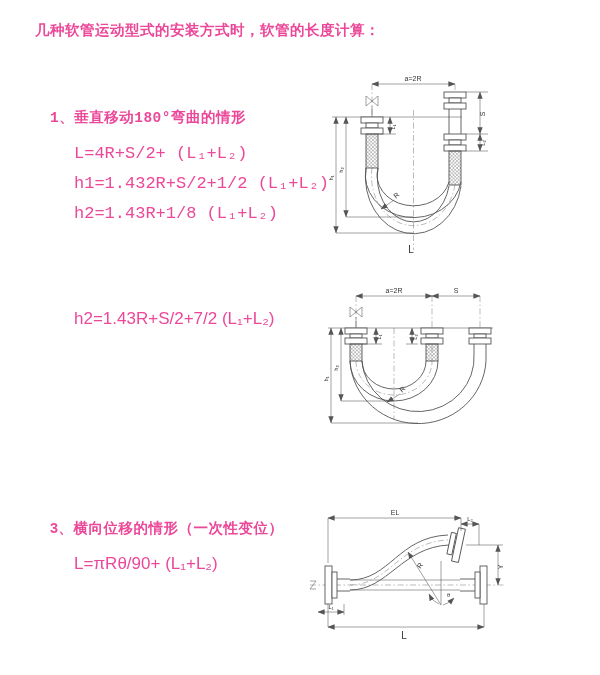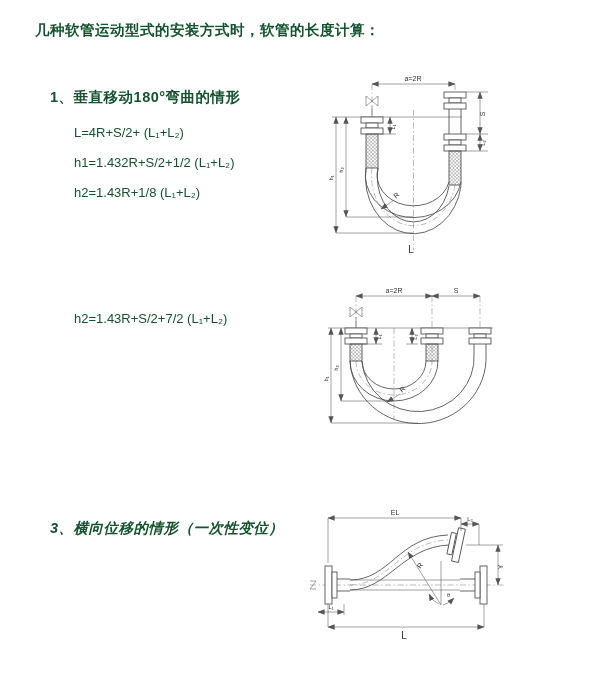--- a/index.html
+++ b/index.html
@@ -1,39 +1,39 @@
 <!DOCTYPE html>
 <html><head>
 <meta charset="utf-8">
 <style>
   html,body{margin:0;padding:0;background:#e8e8e8;}
   .page{
     position:relative;
     width:600px;height:675px;
     background:#ffffff;
     font-family:"Liberation Sans","DejaVu Sans",sans-serif;
-    color:#14532d;
+    color:#ec4899;
     overflow:hidden;
   }
   .doc-title{
     position:absolute;left:35px;top:21px;
     font-size:14.5px;font-weight:bold;letter-spacing:0.5px;
     white-space:nowrap;
   }
   .section{position:absolute;left:50px;}
-  .sec1{top:87px;}
+  .sec1{top:108px;font-family:Liberation Mono, monospace;}
   .sec2{top:304px;}
-  .sec3{top:518px;font-style:italic;}
+  .sec3{top:518px;}
   .sec-heading{
     font-size:14.5px;font-weight:bold;letter-spacing:0.5px;
     line-height:20px;margin-bottom:11px;white-space:nowrap;
   }
   .formula{
     margin-left:24px;
-    font-size:13px;font-weight:500;
+    font-size:17px;font-weight:500;
     line-height:30px;white-space:nowrap;
   }
   .diagram{position:absolute;}
   .d1{left:310px;top:70px;}
   .d2{left:308px;top:284px;}
   .d3{left:298px;top:505px;}
   svg{overflow:visible;}
   .ln{stroke:#555;fill:none;stroke-width:0.9;}
   .thin{stroke:#555;fill:none;stroke-width:0.55;}
   .dim{stroke:#555;fill:none;stroke-width:0.55;}
@@ -68,20 +68,21 @@
     <div class="formula">h1=1.432R+S/2+1/2 (L₁+L₂)</div>
     <div class="formula">h2=1.43R+1/8 (L₁+L₂)</div>
   </div>
 
   <div class="section sec2">
     <div class="formula">h2=1.43R+S/2+7/2 (L₁+L₂)</div>
   </div>
 
   <div class="section sec3">
     <div class="sec-heading">3、横向位移的情形（一次性变位）</div>
+    <div class="formula">L=πRθ/90+ (L₁+L₂)</div>
   </div>
 
   <svg class="diagram d1" width="250" height="190" viewBox="0 0 250 190">
 
     <g>
       <path class="dash" d="M62,14 L62,46"></path>
       <path class="dash" d="M145,14 L145,22"></path>
       <path class="dash" d="M103.5,40 L103.5,180"></path>
       <path class="dash" d="M62,98 A41.5,49 0 0 0 145,114"></path>
     </g>

